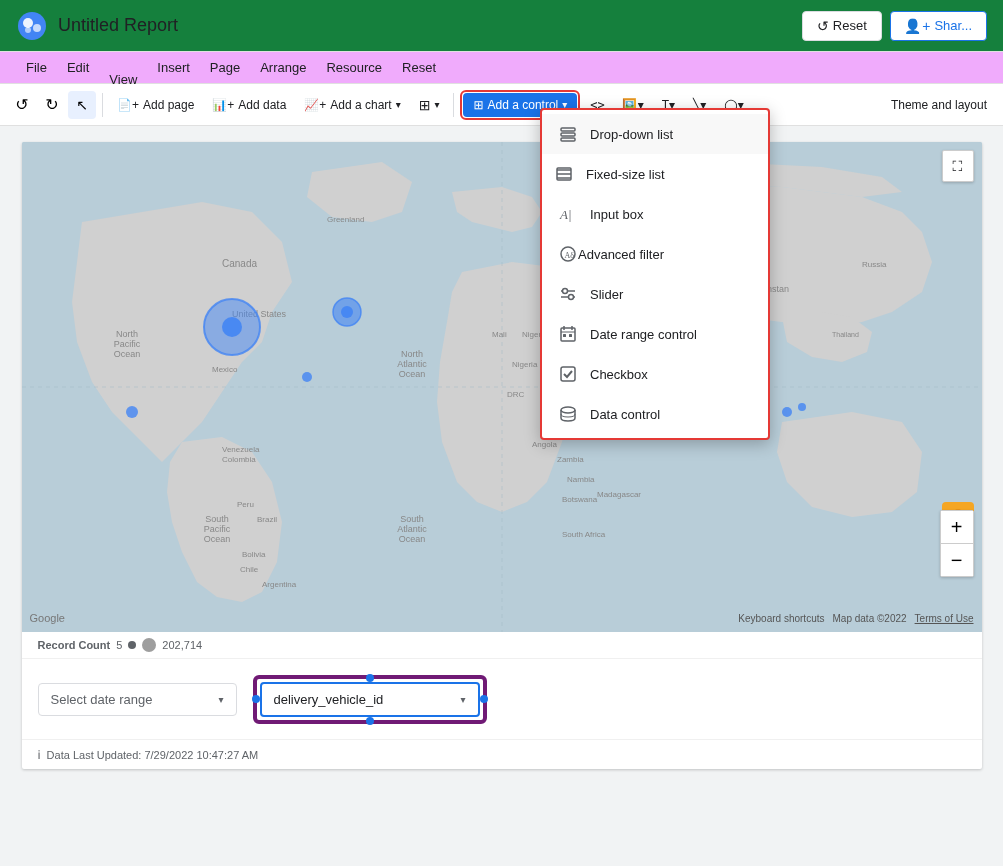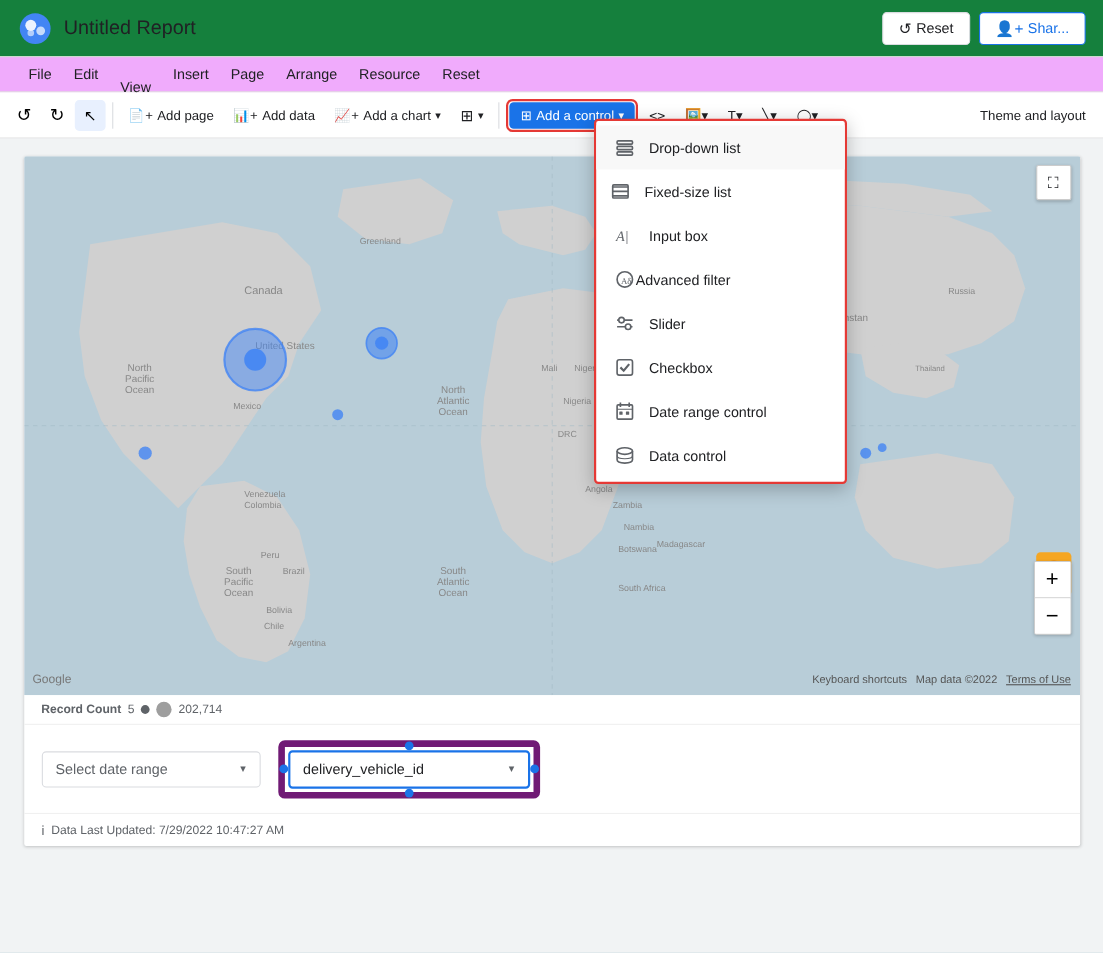--- a/index.html
+++ b/index.html
@@ -212,21 +212,21 @@
       <span style="width:14px;height:14px;border-radius:50%;background:#9e9e9e;display:inline-block;"></span>
       <span>202,714</span>
     </div>
 
     <div style="padding:16px;display:flex;align-items:center;gap:16px;height:80px;">
       <div style="display:flex;align-items:center;justify-content:space-between;padding:8px 12px;border:1px solid #dadce0;border-radius:4px;width:199px;background:#fff;cursor:pointer;font-size:13px;color:#5f6368;">
         <span>Select date range</span>
         <span style="font-size:10px;">▾</span>
       </div>
 
-      <div style="position:relative;border:6px solid #701a75;border-radius:6px;padding:3px;">
+      <div style="position:relative;border:4px solid #701a75;border-radius:6px;padding:3px;">
 
         <div style="position:absolute;top:-5px;left:50%;transform:translateX(-50%);width:8px;height:8px;background:#1a73e8;border-radius:50%;"></div>
         <div style="position:absolute;bottom:-5px;left:50%;transform:translateX(-50%);width:8px;height:8px;background:#1a73e8;border-radius:50%;"></div>
         <div style="position:absolute;top:50%;left:-5px;transform:translateY(-50%);width:8px;height:8px;background:#1a73e8;border-radius:50%;"></div>
         <div style="position:absolute;top:50%;right:-5px;transform:translateY(-50%);width:8px;height:8px;background:#1a73e8;border-radius:50%;"></div>
         <div style="display:flex;align-items:center;justify-content:space-between;padding:8px 12px;border:2px solid #1a73e8;border-radius:4px;width:220px;background:#fff;cursor:pointer;font-size:13px;color:#202124;">
           <span>delivery_vehicle_id</span>
           <span style="font-size:10px;color:#5f6368;">▾</span>
         </div>
       </div>
@@ -292,44 +292,44 @@
         <circle cx="6" cy="6" r="2.5" fill="#fff" stroke="#5f6368" stroke-width="1.5"></circle>
         <circle cx="12" cy="12" r="2.5" fill="#fff" stroke="#5f6368" stroke-width="1.5"></circle>
       </svg>
     </span>
     <span>Slider</span>
   </div>
 
   <div style="display:flex;align-items:center;gap:12px;padding:10px 16px;cursor:pointer;font-size:13px;color:#202124;">
     <span style="width:20px;height:20px;display:flex;align-items:center;justify-content:center;color:#5f6368;">
       <svg width="18" height="18" viewBox="0 0 18 18">
-        <rect x="2" y="2" width="14" height="14" rx="2" fill="none" stroke="#5f6368" stroke-width="1.5"></rect>
-        <polyline points="5,9 8,12 13,6" fill="none" stroke="#5f6368" stroke-width="2"></polyline>
-      </svg>
-    </span>
-    <span>Checkbox</span>
-  </div>
-
-  <div style="display:flex;align-items:center;gap:12px;padding:10px 16px;cursor:pointer;font-size:13px;color:#202124;">
-    <span style="width:20px;height:20px;display:flex;align-items:center;justify-content:center;color:#5f6368;">
-      <svg width="18" height="18" viewBox="0 0 18 18">
         <rect x="2" y="3" width="14" height="13" rx="1" fill="none" stroke="#5f6368" stroke-width="1.5"></rect>
         <line x1="5" y1="1" x2="5" y2="5" stroke="#5f6368" stroke-width="1.5"></line>
         <line x1="13" y1="1" x2="13" y2="5" stroke="#5f6368" stroke-width="1.5"></line>
         <line x1="2" y1="7" x2="16" y2="7" stroke="#5f6368" stroke-width="1"></line>
         <rect x="4" y="9" width="3" height="3" rx="0.5" fill="#5f6368"></rect>
         <rect x="10" y="9" width="3" height="3" rx="0.5" fill="#5f6368"></rect>
       </svg>
     </span>
     <span>Date range control</span>
   </div>
 
   <div style="display:flex;align-items:center;gap:12px;padding:10px 16px;cursor:pointer;font-size:13px;color:#202124;">
     <span style="width:20px;height:20px;display:flex;align-items:center;justify-content:center;color:#5f6368;">
       <svg width="18" height="18" viewBox="0 0 18 18">
+        <rect x="2" y="2" width="14" height="14" rx="2" fill="none" stroke="#5f6368" stroke-width="1.5"></rect>
+        <polyline points="5,9 8,12 13,6" fill="none" stroke="#5f6368" stroke-width="2"></polyline>
+      </svg>
+    </span>
+    <span>Checkbox</span>
+  </div>
+
+  <div style="display:flex;align-items:center;gap:12px;padding:10px 16px;cursor:pointer;font-size:13px;color:#202124;">
+    <span style="width:20px;height:20px;display:flex;align-items:center;justify-content:center;color:#5f6368;">
+      <svg width="18" height="18" viewBox="0 0 18 18">
         <ellipse cx="9" cy="5" rx="7" ry="3" fill="none" stroke="#5f6368" stroke-width="1.5"></ellipse>
         <path d="M2,5 L2,13 Q2,16 9,16 Q16,16 16,13 L16,5" fill="none" stroke="#5f6368" stroke-width="1.5"></path>
         <path d="M2,9 Q2,12 9,12 Q16,12 16,9" fill="none" stroke="#5f6368" stroke-width="1"></path>
       </svg>
     </span>
     <span>Data control</span>
   </div>
 </div>
 
 </body></html>

